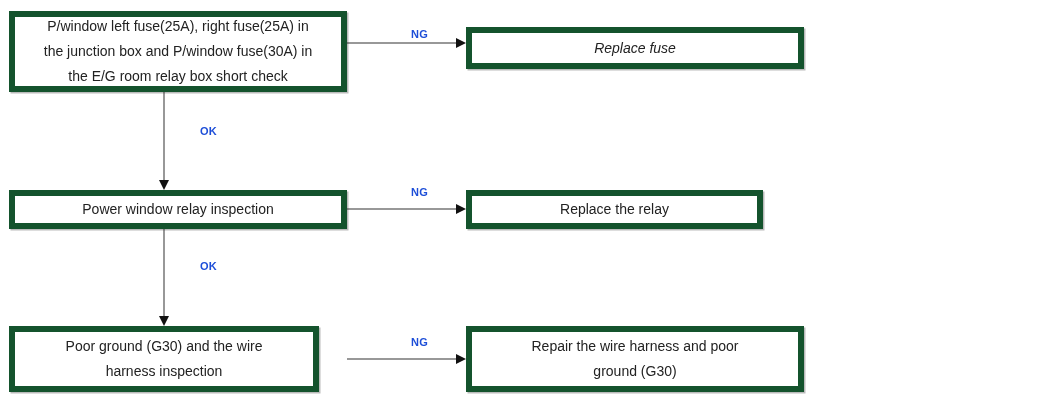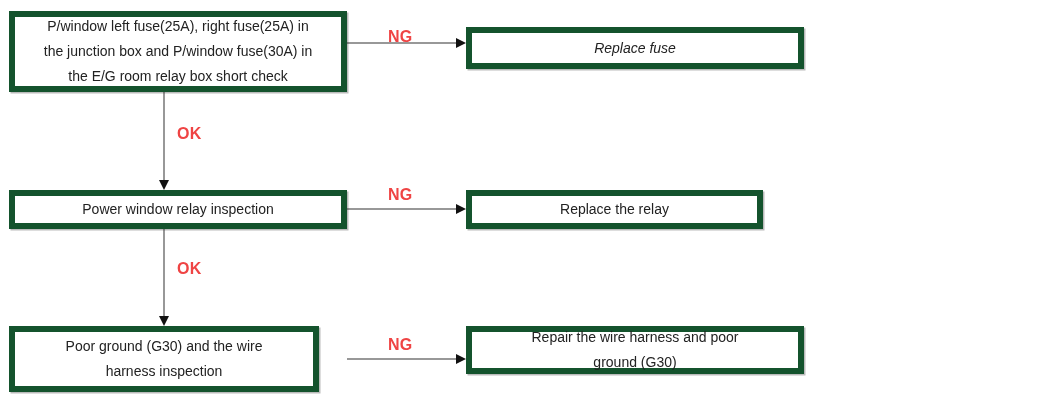--- a/index.html
+++ b/index.html
@@ -39,21 +39,21 @@
     display: block;
     width: 100%;
     white-space: pre-line;
   }
   
   #node-fuse-check      { left: 9px;   top: 11px;  width: 338px; height: 81px; }
   #node-replace-fuse    { left: 466px; top: 27px;  width: 338px; height: 42px; font-style: italic; }
   #node-relay-inspect   { left: 9px;   top: 190px; width: 338px; height: 39px; }
   #node-replace-relay   { left: 466px; top: 190px; width: 297px; height: 39px; }
   #node-ground-inspect  { left: 9px;   top: 326px; width: 310px; height: 66px; }
-  #node-repair-harness  { left: 466px; top: 326px; width: 338px; height: 48px; }
+  #node-repair-harness  { left: 466px; top: 326px; width: 338px; height: 66px; }
 
   
   .edge {
     position: absolute;
   }
   .edge-h .line {
     position: absolute;
     left: 0;
     top: 50%;
     height: 1px;
@@ -87,25 +87,26 @@
     left: 50%;
     width: 0;
     height: 0;
     border-left: 5px solid transparent;
     border-right: 5px solid transparent;
     border-top: 10px solid #111111;
     transform: translateX(-50%);
   }
   .edge-label {
     position: absolute;
-    font-size: 16px;
+    font-size: 11px;
     font-weight: bold;
-    color: #ef4444;
+    color: #1d4ed8;
     letter-spacing: 0.2px;
     white-space: nowrap;
+    margin-left: 23px;
   }
 
   
   #edge-ng-fuse      { left: 347px; top: 33px;  width: 119px; height: 20px; }
   #label-ng-fuse     { left: 388px; top: 28px; }
   
   #edge-ok-fuse      { left: 154px; top: 92px;  width: 20px;  height: 98px; }
   #label-ok-fuse     { left: 177px; top: 125px; }
   
   #edge-ng-relay     { left: 347px; top: 199px; width: 119px; height: 20px; }

